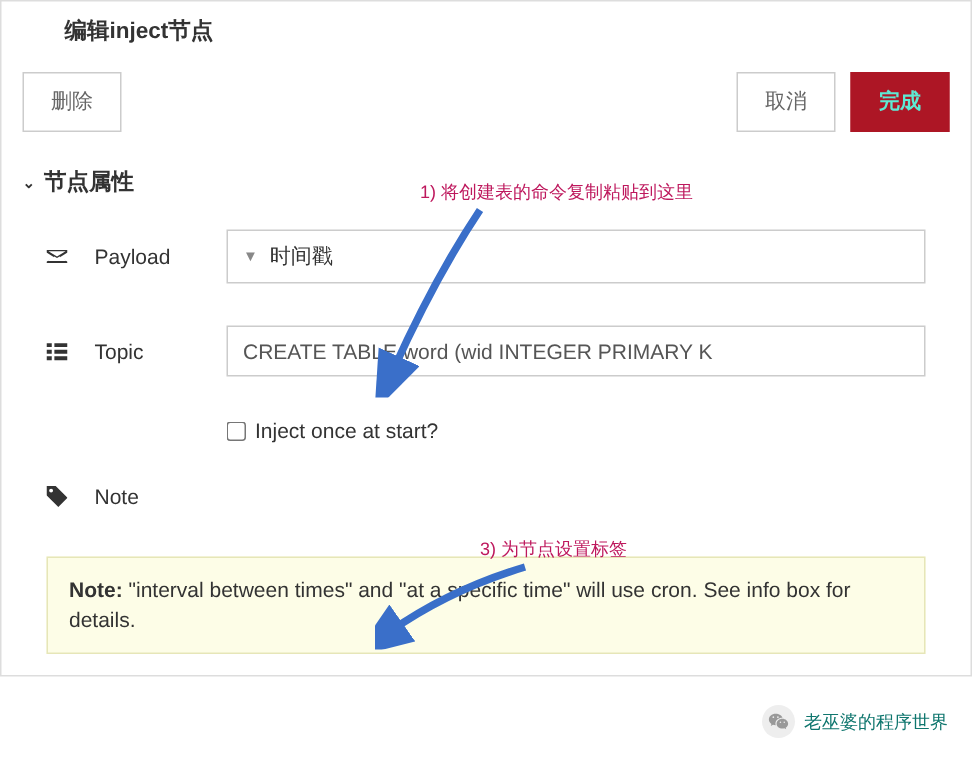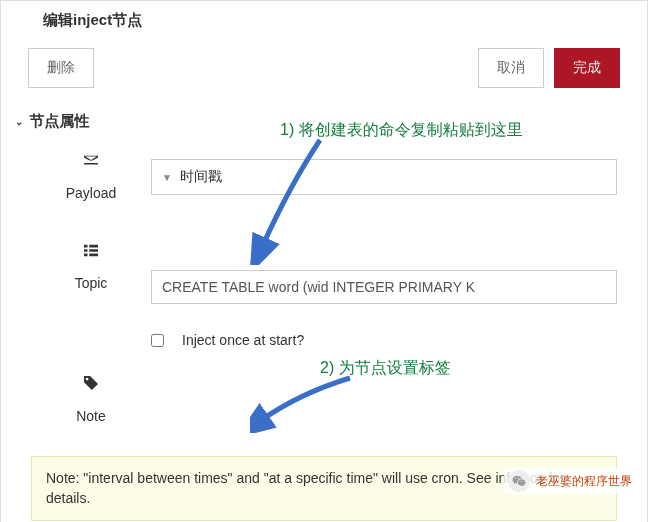--- a/index.html
+++ b/index.html
@@ -1,41 +1,41 @@
 <!DOCTYPE html>
 <html><head>
   <meta charset="utf-8">
   <style>
     * { box-sizing: border-box; margin: 0; padding: 0; }
     body { font-family: -apple-system, BlinkMacSystemFont, "Segoe UI", Arial, sans-serif; font-size: 14px; color: #333; background: #fff; width: 650px; height: 522px; overflow: hidden; position: relative; }
     .panel { border: 1px solid #ddd; width: 648px; }
     .header { padding: 10px 14px; font-weight: bold; font-size: 15px; color: #333; margin-left: 28px; }
-    .btn-row { display: flex; padding: 8px 27px 14px; gap: 10px; }
+    .btn-row { display: flex; padding: 8px 14px 14px; gap: 10px; }
     .btn { border: 1px solid #ccc; background: #fff; padding: 10px 18px; font-size: 14px; color: #666; cursor: pointer; }
-    .btn-primary { background: #ad1625; border-color: #ad1625; color: #e5e5e5; }
+    .btn-primary { background: #ad1625; border-color: #ad1625; color: #5eead4; font-weight: bold; }
     .spacer { flex: 1; }
     .section-header { padding: 10px 14px; font-weight: bold; font-size: 15px; display: flex; align-items: center; gap: 6px; }
     .caret { font-size: 10px; }
     .form-body { padding: 12px 30px 4px; position: relative; }
     .form-row { display: flex; align-items: center; margin-bottom: 28px; }
-    .form-label { width: 120px; display: flex; align-items: center; gap: 18px; color: #333; font-size: 14px; flex-direction: column; }
+    .form-label { width: 120px; display: flex; align-items: center; gap: 18px; color: #333; font-size: 14px; }
     .form-label svg { width: 14px; height: 14px; fill: #333; }
     .form-control-wrap { flex: 1; }
-    .form-input, .form-select { width: 100%; padding: 8px 10px; border: 1px solid #ccc; font-size: 14px; color: #555; background: #fff; margin-top: 41px; }
+    .form-input, .form-select { width: 100%; padding: 8px 10px; border: 1px solid #ccc; font-size: 14px; color: #555; background: #fff; }
     .form-select { appearance: none; position: relative; }
     .select-wrap { position: relative; flex: 1; }
     .select-wrap::after { content: "▾"; position: absolute; right: 10px; top: 50%; transform: translateY(-50%); color: #888; pointer-events: none; }
     .dropdown-toggle { display: flex; align-items: center; width: 100%; padding: 8px 10px; border: 1px solid #ccc; background: #fff; cursor: pointer; }
     .dropdown-toggle .dd-caret { margin-right: 8px; color: #888; font-size: 10px; }
-    .checkbox-row { margin-left: 120px; display: flex; align-items: center; gap: 18px; margin-bottom: 28px; }
+    .checkbox-row { margin-left: 120px; display: flex; align-items: center; gap: 6px; margin-bottom: 28px; }
     .note-box { margin: 0 30px 14px; padding: 12px 14px; background: #fdfde7; border: 1px solid #e6e6b8; font-size: 14px; color: #333; line-height: 1.4; }
-    .note-box b { font-weight: normal; }
-    .annotation { position: absolute; font-size: 16px; color: #15803d; font-family: Arial, sans-serif; z-index: 10; pointer-events: none; white-space: nowrap; }
+    .note-box b { font-weight: bold; }
+    .annotation { position: absolute; font-size: 12px; color: #be185d; font-family: Arial, sans-serif; z-index: 10; pointer-events: none; white-space: nowrap; }
     .arrow-svg { position: absolute; z-index: 9; pointer-events: none; }
-    .watermark { position: absolute; bottom: 28px; right: 14px; display: flex; align-items: center; gap: 6px; font-size: 12px; color: #c2410c; z-index: 20; background: rgba(255,255,255,0.8); padding: 2px 4px; }
+    .watermark { position: absolute; bottom: 28px; right: 14px; display: flex; align-items: center; gap: 6px; font-size: 12px; color: #0f766e; z-index: 20; background: rgba(255,255,255,0.8); padding: 2px 4px; }
     .wm-icon { width: 22px; height: 22px; border-radius: 50%; background: #eee; display: flex; align-items: center; justify-content: center; font-size: 11px; color: #666; }
     .name-input-wrap { position: relative; flex:1; }
     .cursor-bar { position: absolute; left: 58px; top: 7px; width: 1px; height: 20px; background: #333; }
   </style>
 </head>
 <body>
 
 <div class="panel">
   <div class="header">编辑inject节点</div>
 
@@ -105,21 +105,21 @@
 <div class="annotation" style="top:120px; left:280px;">1) 将创建表的命令复制粘贴到这里</div>
 <svg class="arrow-svg" style="top:135px; left:250px;" width="100" height="130">
   <defs>
       <marker id="ah1" markerWidth="10" markerHeight="10" refX="2" refY="3" orient="auto">
         <path d="M0,0 L0,6 L8,3 z" fill="#3a6fc9"></path>
       </marker>
     </defs>
   <path d="M70,5 Q40,50 12,112" stroke="#3a6fc9" stroke-width="5" fill="none" marker-end="url(#ah1)"></path>
 </svg>
 
-<div class="annotation" style="top:358px; left:320px;">2) 为节点设置标签</div>
+<div class="annotation" style="top:358px; left:320px;">3) 为节点设置标签</div>
 <svg class="arrow-svg" style="top:373px; left:250px;" width="120" height="60">
   <defs>
       <marker id="ah2" markerWidth="10" markerHeight="10" refX="2" refY="3" orient="auto">
         <path d="M0,0 L0,6 L8,3 z" fill="#3a6fc9"></path>
       </marker>
     </defs>
   <path d="M100,5 Q50,20 10,48" stroke="#3a6fc9" stroke-width="5" fill="none" marker-end="url(#ah2)"></path>
 </svg>
 
 <div class="watermark">

